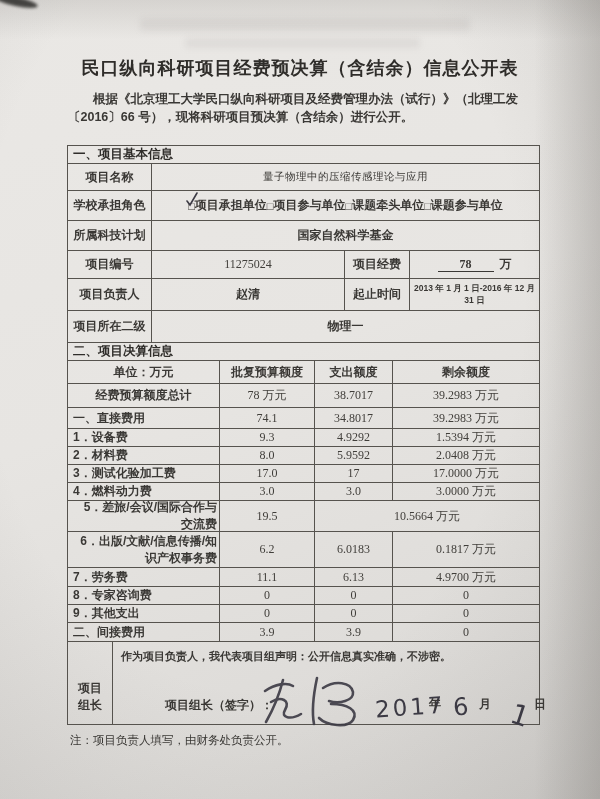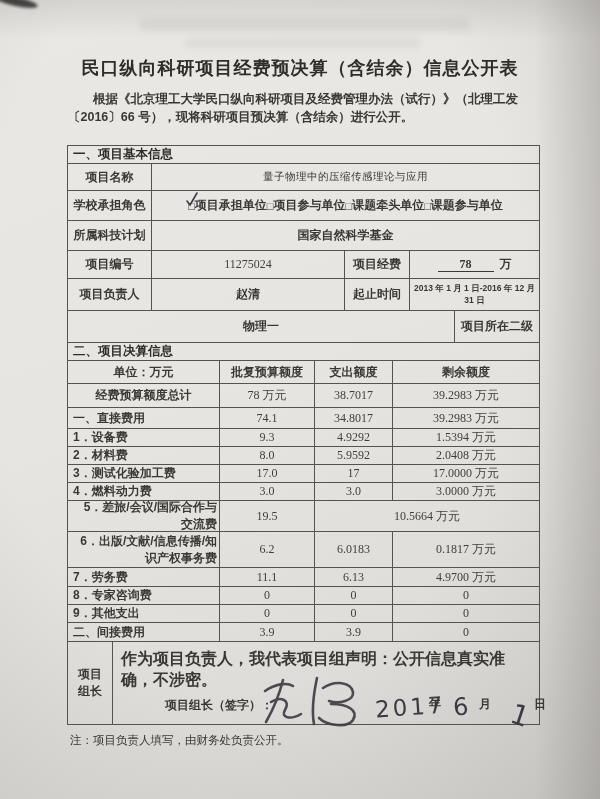--- a/index.html
+++ b/index.html
@@ -50,23 +50,23 @@
   .unit-gap{margin-left:6px;}
 
   
   .opts{display:flex;align-items:center;justify-content:center;flex-wrap:nowrap;}
   .opt{display:inline-flex;align-items:center;font-size:12px;font-weight:bold;white-space:nowrap;}
   .boxwrap{position:relative;display:inline-block;}
   .box{font-weight:normal;font-size:11px;}
   .check-svg{position:absolute;left:-4px;top:-8px;width:16px;height:16px;}
 
   
-  .sign-label-col{flex-direction:column;justify-content:center;padding:10px 0;}
+  .sign-label-col{flex-direction:column;justify-content:flex-end;padding:10px 0;}
   .sign-cell{position:relative;display:block;padding:0;}
-  .decl{position:absolute;left:8px;top:7px;right:6px;font-size:16px;font-weight:bold;
+  .decl{position:absolute;left:8px;top:7px;right:6px;font-size:11px;font-weight:bold;
         text-align:left;color:var(--ink);}
   .sign-line-label{position:absolute;left:52px;bottom:10px;font-size:12px;font-weight:bold;}
   .sig-svg{position:absolute;left:148px;bottom:-6px;width:108px;height:56px;overflow:visible;}
   .hw{position:absolute;font-family:"DejaVu Sans",sans-serif;color:var(--hw);
       font-weight:normal;display:inline-block;}
   .hw-year{left:262px;bottom:4px;font-size:23px;letter-spacing:3px;transform:rotate(-4deg);}
   .hw-month{left:340px;bottom:3px;font-size:24px;transform:rotate(-6deg);}
   .hw-day{left:398px;bottom:-8px;font-size:28px;transform:rotate(18deg);}
   .date-suffix{position:absolute;bottom:11px;font-size:12px;font-weight:bold;}
   .ds-year{left:316px;}
@@ -146,22 +146,22 @@
     </div>
 
     <div class="row" style="height:32px">
       <div class="c" style="width:84px">项目负责人</div>
       <div class="c" style="width:193px">赵清</div>
       <div class="c" style="width:65px">起止时间</div>
       <div class="c grow tiny">2013 年 1 月 1 日-2016 年 12 月 31 日</div>
     </div>
 
     <div class="row" style="height:32px">
+      <div class="c" style="width:84px">项目所在二级</div>
       <div class="c grow">物理一</div>
-      <div class="c" style="width:84px">项目所在二级</div>
     </div>
 
     <div class="row" style="height:18px">
       <div class="c grow left sec-head">二、项目决算信息</div>
     </div>
 
     <div class="row" style="height:23px">
       <div class="c" style="width:152px">单位：万元</div>
       <div class="c" style="width:95px">批复预算额度</div>
       <div class="c" style="width:78px">支出额度</div>

